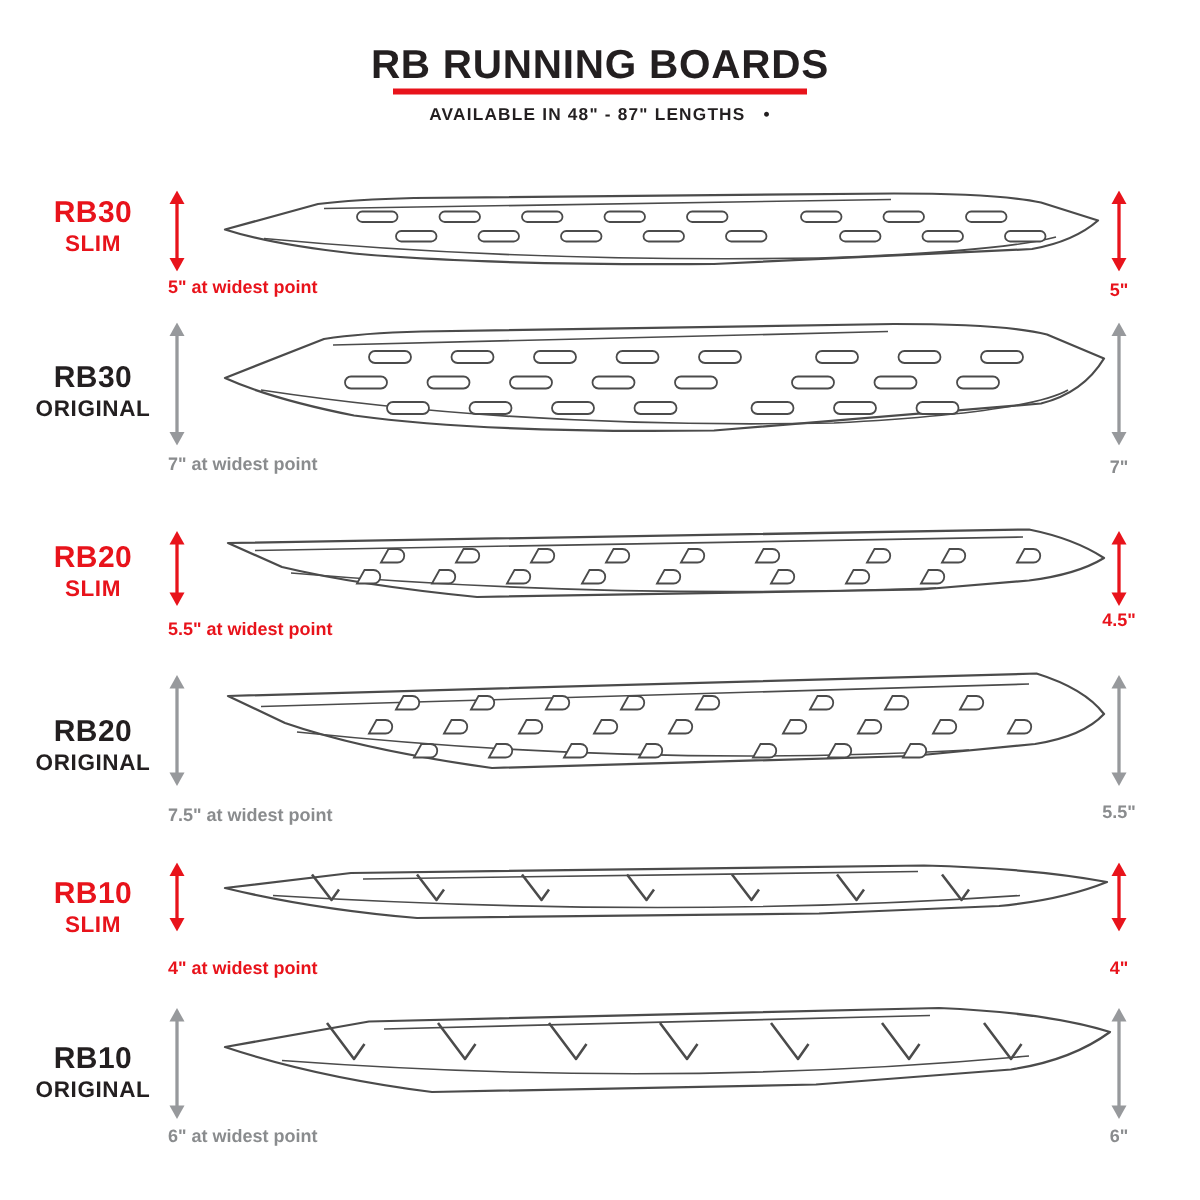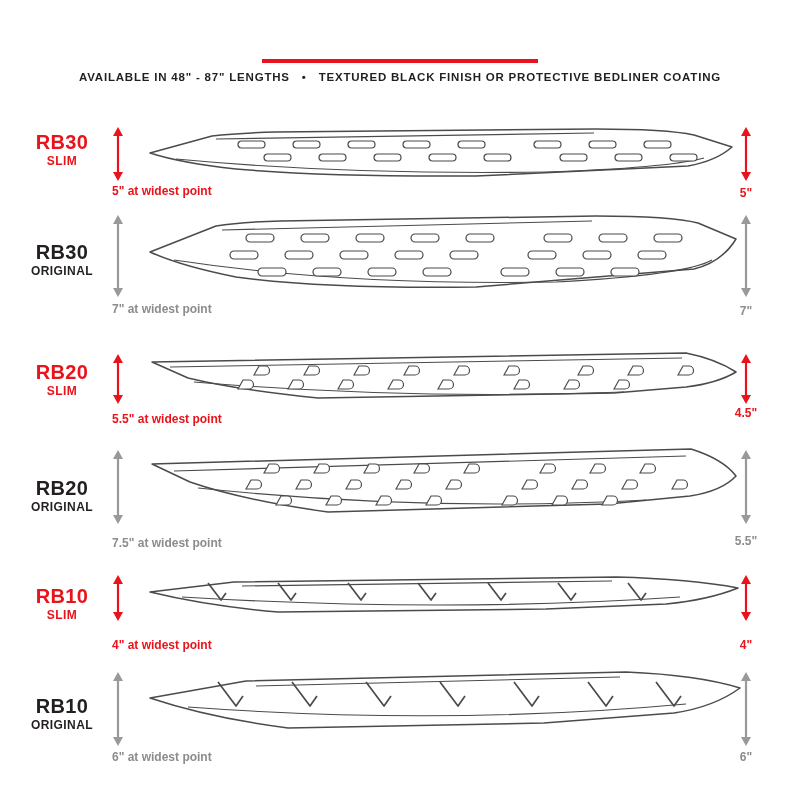--- a/index.html
+++ b/index.html
@@ -26,21 +26,21 @@
   .row{position:absolute;left:0;width:100%}
   #r1{top:118px;height:98px}
   #r2{top:206px;height:134px}
   #r3{top:340px;height:100px}
   #r4{top:440px;height:124px}
   #r5{top:564px;height:96px}
   #r6{top:660px;height:116px}
 
   .model{position:absolute;left:22px;width:80px;text-align:center;line-height:1.05}
   .model .name{font-size:20px;font-weight:700;letter-spacing:.3px}
-  .model .variant{font-size:12px;font-weight:700;letter-spacing:.4px;margin-top:2px}
+  .model .variant{font-size:15px;font-weight:700;letter-spacing:.4px;margin-top:2px}
   .slim .model .name,.slim .model .variant{color:#E8131B}
   .orig .model .name,.orig .model .variant{color:#231f20}
 
   #r1 .model{top:14px}#r2 .model{top:36px}#r3 .model{top:22px}
   #r4 .model{top:38px}#r5 .model{top:22px}#r6 .model{top:36px}
 
   .board{position:absolute;left:146px}
   #r1 .board{top:8px}#r2 .board{top:6px}#r3 .board{top:10px}
   #r4 .board{top:6px}#r5 .board{top:10px}#r6 .board{top:8px}
 
@@ -80,25 +80,25 @@
     <rect id="pill-s" width="27" height="7" rx="3.5"></rect>
     <rect id="pill-o" width="28" height="8" rx="4"></rect>
     <path id="dhole" d="M0,9 l5,-9 h6 a4.5,4.5 0 0 1 0,9 z"></path>
     <path id="slash-s" d="M0,0 l13,17 l5,-7"></path>
     <path id="slash-l" d="M0,0 l18,24 l7,-10"></path>
   </defs>
 </svg>
 
 <div class="stage">
 
+  <div class="title">RB RUNNING BOARDS</div>
   <div class="title-underline"></div>
   <div class="subtitle">
     <span>AVAILABLE IN 48" - 87" LENGTHS</span>
     <span>•</span>
-    <span>TEXTURED BLACK FINISH OR PROTECTIVE BEDLINER COATING</span>
   </div>
 
   <section id="r1" class="row slim">
     <div class="model">
       <div class="name">RB30</div>
       <div class="variant">SLIM</div>
     </div>
     <div class="arrow arrow-left">
       <svg width="12" height="54">
           <polygon points="6,0 1,9 11,9"></polygon>

